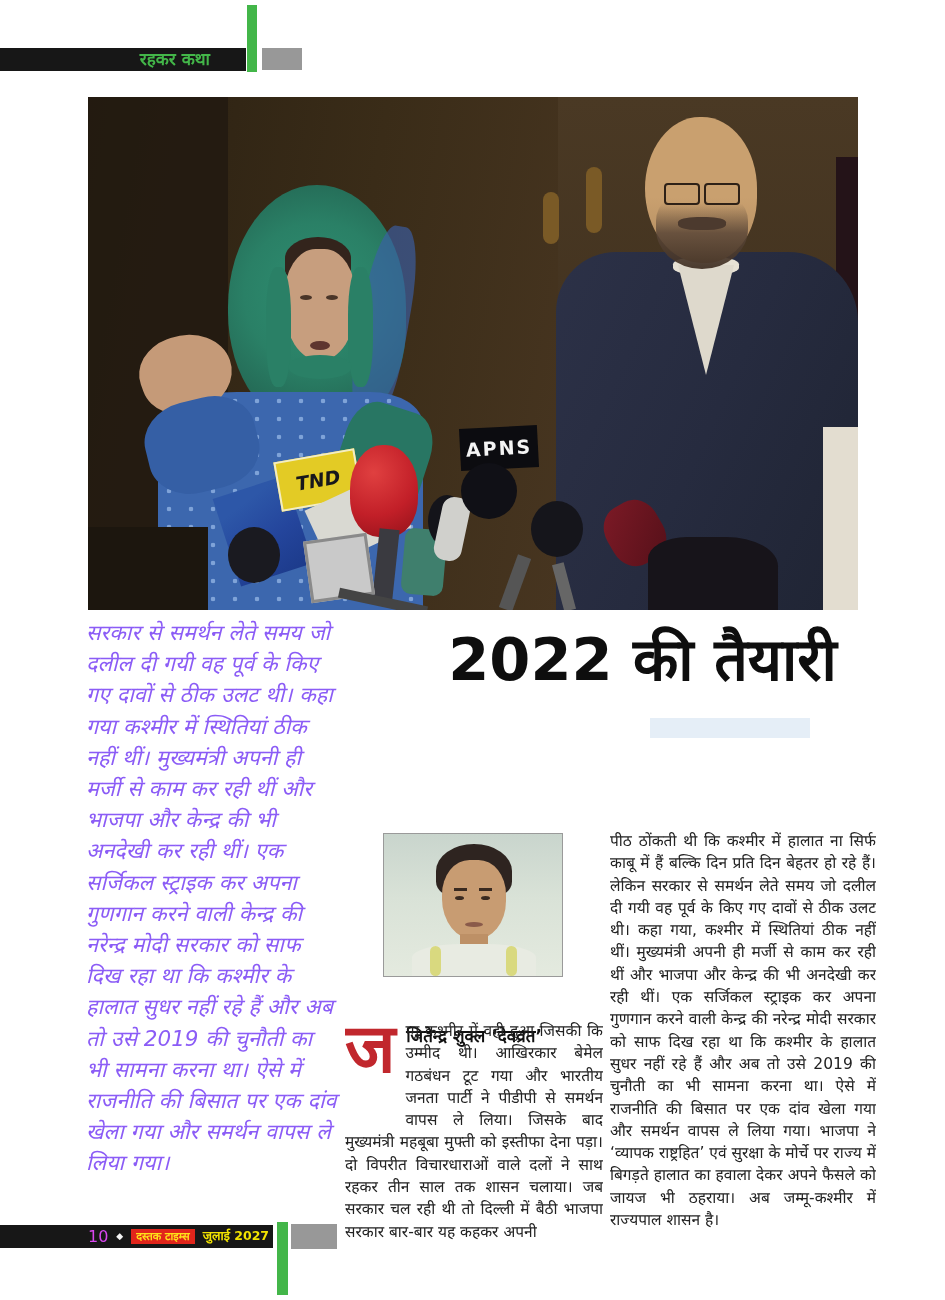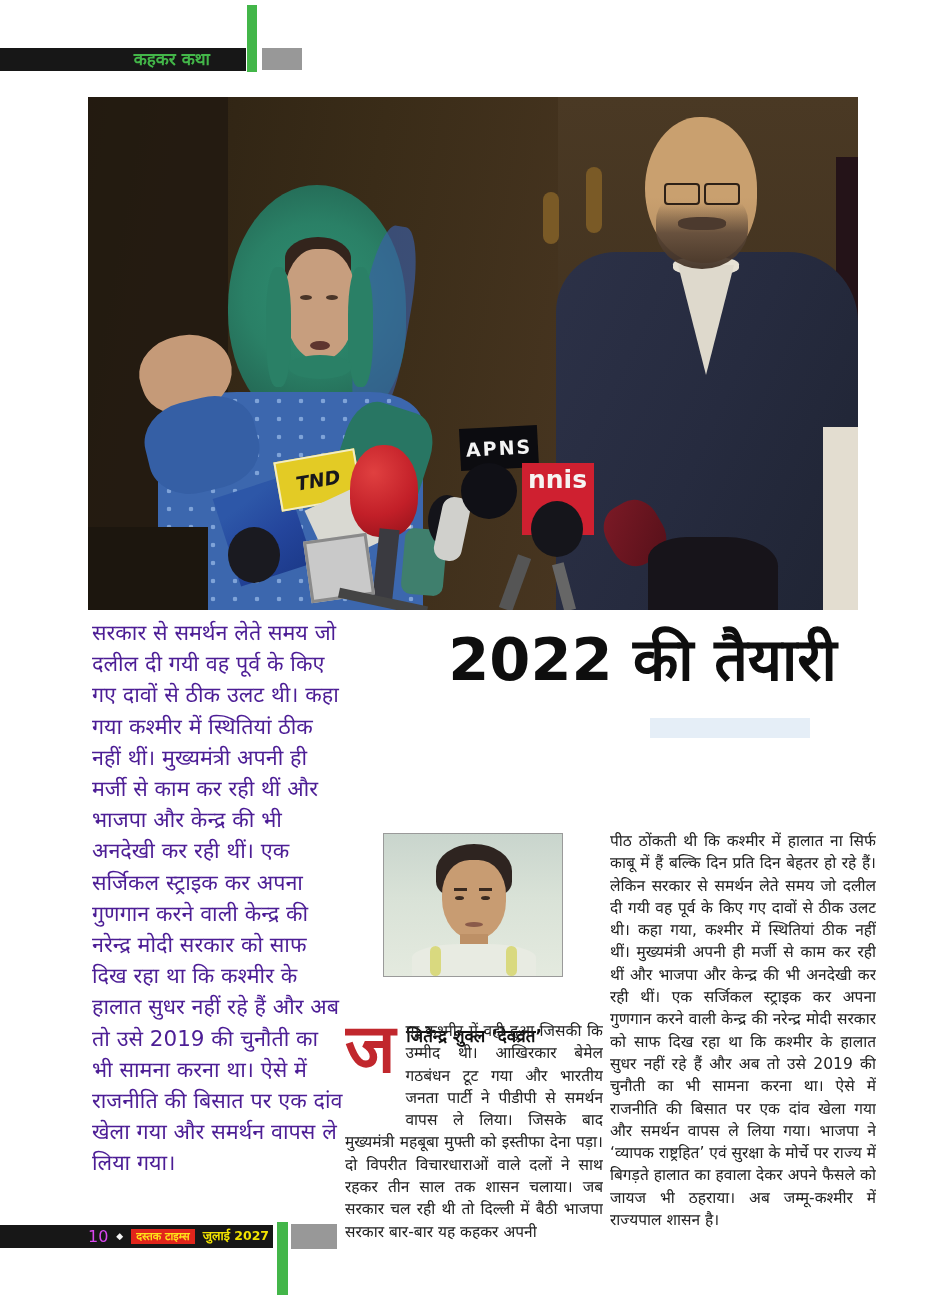--- a/index.html
+++ b/index.html
@@ -83,21 +83,21 @@
   .mic-recorder{left:219px;top:440px;width:64px;height:62px;background:#c9c9c9;border:3px solid #8a8a8a;
                 transform:rotate(-8deg);box-sizing:border-box;}
   .mic-left-foam{left:140px;top:430px;width:52px;height:56px;border-radius:50%;background:#1a1a20;}
   .mic-bottom-blob{left:560px;top:440px;width:130px;height:73px;border-radius:30% 40% 0 0;background:#17141a;}
   .mic-stem1{left:420px;top:458px;width:14px;height:56px;background:#555;transform:rotate(20deg);}
   .mic-stem2{left:470px;top:466px;width:12px;height:48px;background:#666;transform:rotate(-15deg);}
   .mic-stem3{left:250px;top:500px;width:90px;height:10px;background:#444;transform:rotate(12deg);}
   .ph-bl-dark{left:0;top:430px;width:120px;height:83px;background:#1c160e;}
 
   
-  .standfirst{left:92px;top:617px;width:253px;font-size:21.5px;line-height:31.2px;color:#4c1d95;}
+  .standfirst{left:86px;top:617px;width:253px;font-size:21.5px;line-height:31.2px;color:#8b5cf6;font-style:italic;}
 
   
   .headline-artifact{left:650px;top:718px;width:160px;height:20px;background:#cfe0f0;opacity:.55;}
   .headline{left:340px;top:612px;width:605px;text-align:center;font-weight:bold;color:#0e0e0e;
             font-size:59px;line-height:95px;z-index:2;}
 
   
   .author-photo{left:383px;top:833px;width:180px;height:144px;border:1px solid #9a9a9a;box-sizing:border-box;
                 background:linear-gradient(180deg,#c9d5cd 0%,#d9e2d7 45%,#e4eadf 100%);overflow:hidden;}
   .ap-hair{left:52px;top:10px;width:76px;height:54px;border-radius:50% 50% 30% 30%;background:#2e2420;}
@@ -128,21 +128,21 @@
   .footer-date{color:#f2e300;font-weight:bold;font-size:12.5px;line-height:1;white-space:nowrap;}
   .footer-green-bar{left:277px;top:1222px;width:11px;height:73px;background:#43b649;}
   .footer-gray-box{left:291px;top:1224px;width:46px;height:25px;background:#989898;}
 </style>
 </head>
 <body>
 
 <div class="page">
 
   <div class="abs header-bar">
-    <span class="header-label">कहकर कथा</span>
+    <span class="header-label">रहकर कथा</span>
   </div>
   <div class="abs header-green-bar"></div>
   <div class="abs header-gray-box"></div>
 
   <div class="abs photo">
     <div class="abs ph-left-dark"></div>
     <div class="abs ph-right-wall"></div>
     <div class="abs sconce-arm" style="left:455px;top:95px;"></div>
     <div class="abs sconce-arm" style="left:498px;top:70px;height:66px;"></div>
     <div class="abs ph-frame-dark"></div>
@@ -183,23 +183,20 @@
     <div class="abs mic-red-stem"></div>
     <div class="abs mic-left-foam"></div>
     <div class="abs mic-recorder"></div>
     <div class="abs mic-green"></div>
     <div class="abs mic-foam-b"></div>
     <div class="abs mic-white-body"></div>
     <div class="abs mic-apns-flag">
       <span>APNS</span>
     </div>
     <div class="abs mic-apns-foam"></div>
-    <div class="abs mic-nnis-box">
-      <span>nnis</span>
-    </div>
     <div class="abs mic-nnis-foam"></div>
     <div class="abs mic-darkred"></div>
     <div class="abs mic-bottom-blob"></div>
     <div class="abs mic-stem1"></div>
     <div class="abs mic-stem2"></div>
     <div class="abs mic-stem3"></div>
   </div>
 
   <div class="abs standfirst">सरकार से समर्थन लेते समय जो दलील दी गयी वह पूर्व के किए गए दावों से ठीक उलट थी। कहा गया कश्मीर में स्थितियां ठीक नहीं थीं। मुख्यमंत्री अपनी ही मर्जी से काम कर रही थीं और भाजपा और केन्द्र की भी अनदेखी कर रही थीं। एक सर्जिकल स्ट्राइक कर अपना गुणगान करने वाली केन्द्र की नरेन्द्र मोदी सरकार को साफ दिख रहा था कि कश्मीर के हालात सुधर नहीं रहे हैं और अब तो उसे 2019 की चुनौती का भी सामना करना था। ऐसे में राजनीति की बिसात पर एक दांव खेला गया और समर्थन वापस ले लिया गया।</div>
 

